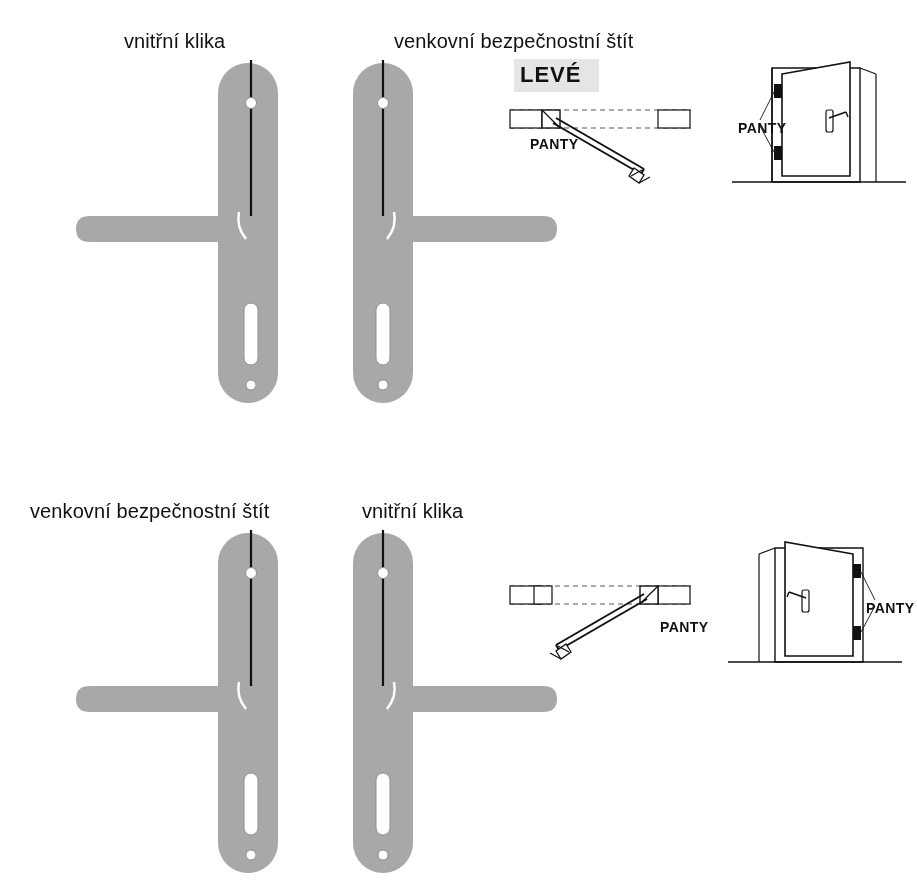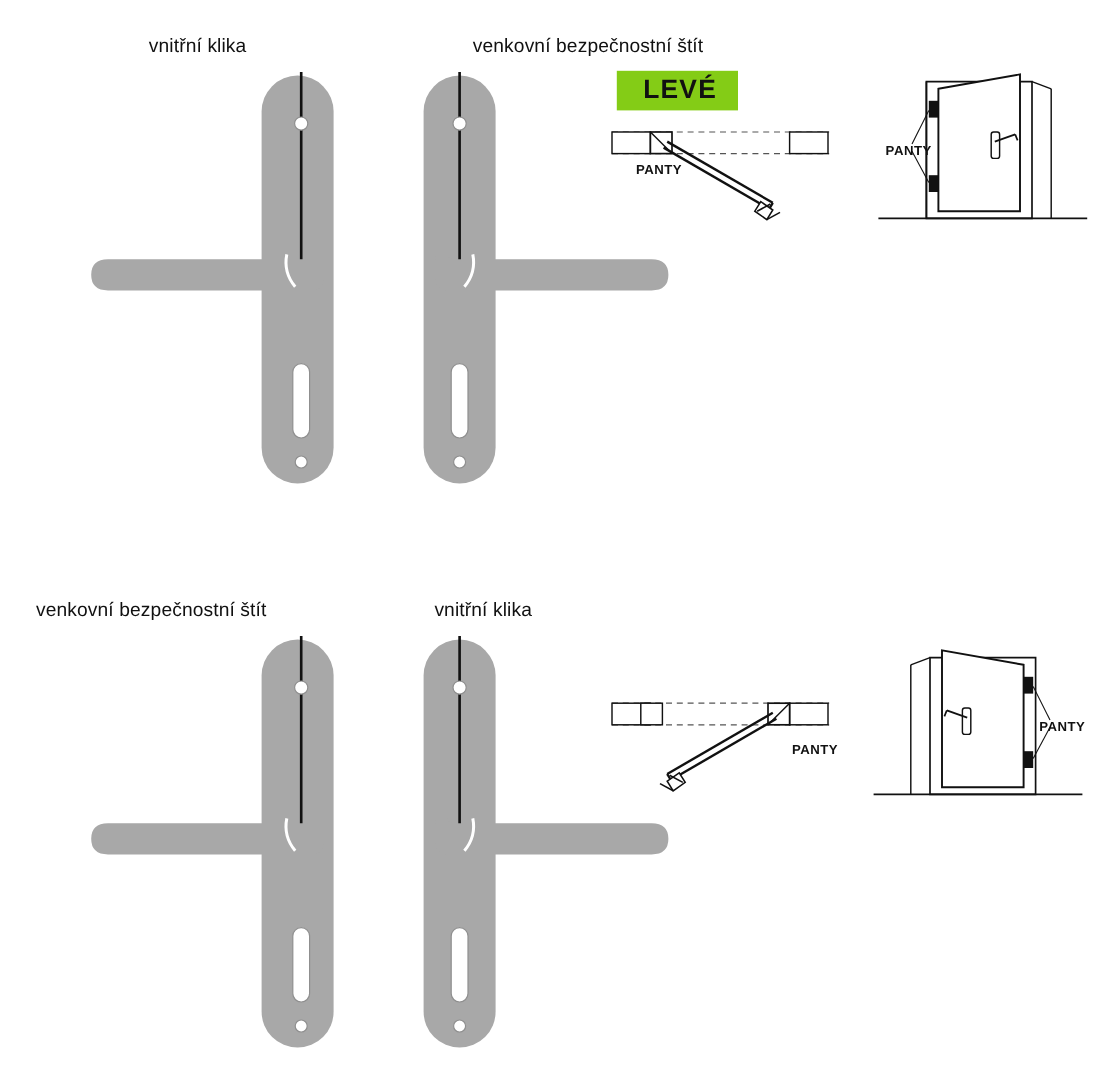--- a/index.html
+++ b/index.html
@@ -15,38 +15,38 @@
     overflow: hidden;
   }
   .stage {
     position: absolute;
     left: 0; top: 0;
     width: 917px;
     height: 896px;
   }
   .label {
     position: absolute;
-    font-size: 16px;
+    font-size: 20px;
     color: #111111;
     white-space: nowrap;
     letter-spacing: 0.1px;
   }
   .hand-badge {
     position: absolute;
-    background: #84cc16;
+    background: #e5e5e5;
     color: #111111;
     font-weight: bold;
     font-size: 22px;
     letter-spacing: 1px;
-    padding: 3px 18px 4px 22px;
+    padding: 3px 18px 4px 6px;
     white-space: nowrap;
   }
   .panty-text {
     position: absolute;
-    font-size: 11px;
+    font-size: 14px;
     font-weight: bold;
     color: #111111;
     letter-spacing: 0.4px;
   }
   svg { display: block; }
   .abs { position: absolute; }
 </style>
 </head>
 <body>
 

